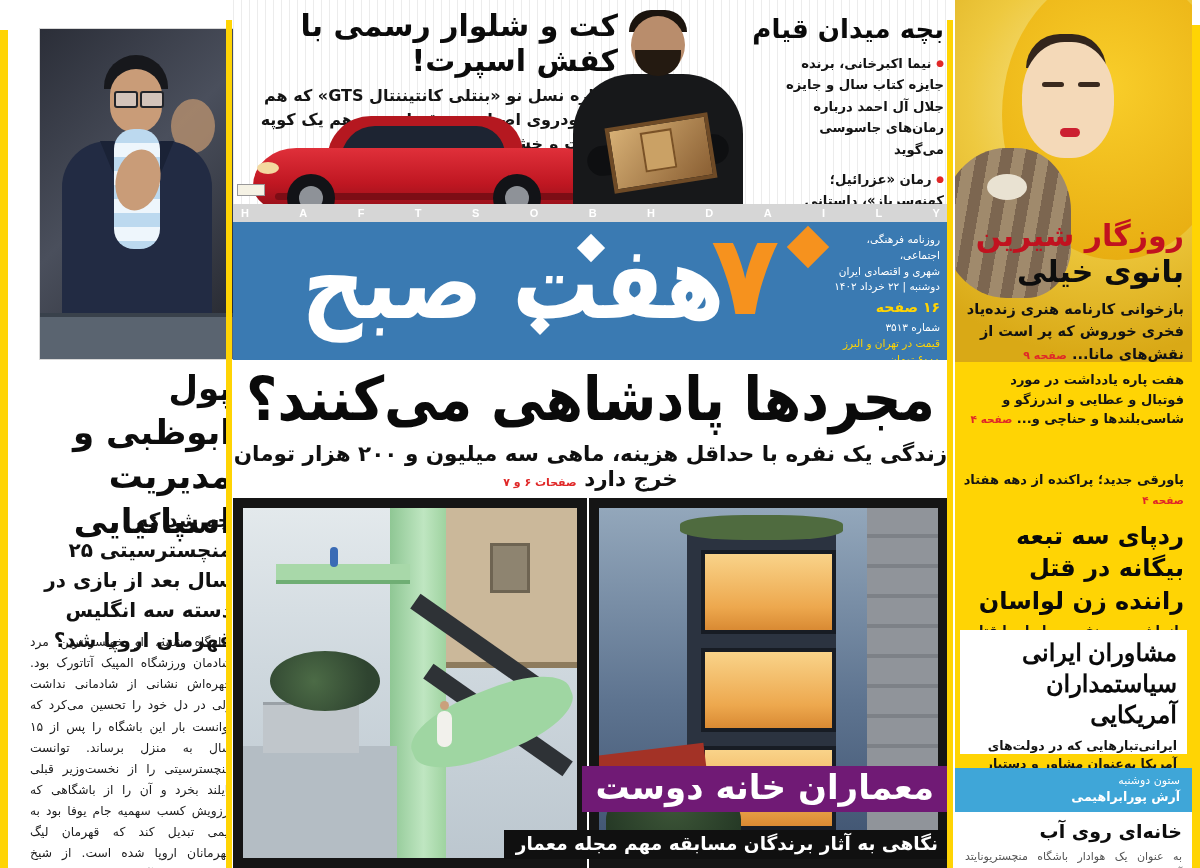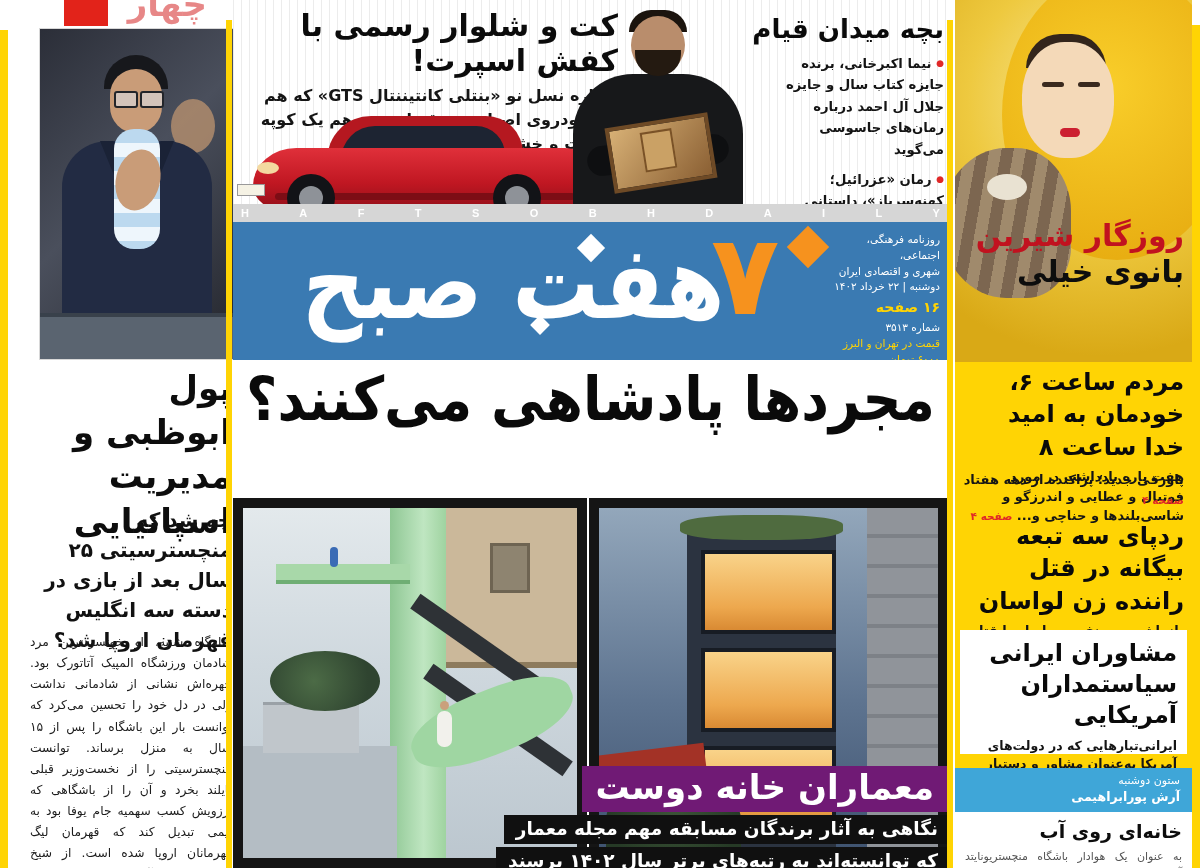--- a/index.html
+++ b/index.html
@@ -133,21 +133,21 @@
   .b2-stone{position:absolute;right:0;top:0;width:21%;height:100%;
             background:repeating-linear-gradient(180deg,#90949a 0 26px,#7d8187 26px 30px);}
   .b2-roof{position:absolute;left:-4%;bottom:16%;width:36%;height:15%;background:#a33226;transform:rotate(-7deg);}
   .b2-tree{position:absolute;left:2%;bottom:0;width:40%;height:22%;border-radius:50% 50% 0 0;
            background:radial-gradient(circle at 50% 30%,#3d5638,#263a26 80%);}
   .arch-cap{position:absolute;right:0;top:268px;width:100%;direction:rtl;text-align:right;z-index:6;}
   .arch-label{display:inline-block;background:#701a75;color:#ffffff;font-size:34px;font-weight:bold;
               padding:1px 14px 5px 14px;}
   .arch-line{display:block;margin-top:0;}
   .arch-line span{display:inline-block;background:#101010;color:#ffffff;font-size:18.5px;font-weight:bold;
-                  padding:3px 10px 5px 12px;margin-top:3px;text-align:right;}
+                  padding:3px 10px 5px 12px;margin-top:18px;text-align:right;}
 
   
   .rcol{left:955px;top:0;width:237px;height:868px;}
   .rphoto{position:absolute;left:0;top:0;width:237px;height:362px;overflow:hidden;
           background:radial-gradient(circle at 62% 28%,#f9ea9e 0%,#eec93f 45%,#d9a916 85%);}
   .w-scarf{position:absolute;right:-40px;top:-30px;width:230px;height:290px;border-radius:50%;
            background:radial-gradient(circle at 45% 40%,#f9ce2a,#e8ae12 80%);}
   .w-face{position:absolute;right:78px;top:42px;width:92px;height:116px;border-radius:46%;background:#f4d9b8;}
   .w-hair{position:absolute;right:86px;top:34px;width:80px;height:34px;border-radius:40px 40px 0 0;background:#33251b;}
   .w-brow{position:absolute;width:22px;height:5px;border-radius:3px;background:#3a2a1e;top:82px;}
@@ -162,45 +162,41 @@
   .sw-sub{margin-top:8px;font-size:14.5px;font-weight:bold;line-height:1.55;color:#121212;}
   .sw-sub .pg{font-size:11px;}
 
   .ryellow{position:absolute;left:0;top:362px;width:237px;height:406px;background:#ffd404;}
   .rstory{position:absolute;right:8px;width:221px;}
   .rs-t{font-size:24px;font-weight:bold;line-height:1.35;color:#0a0a0a;}
   .rs-s{margin-top:4px;font-size:13px;font-weight:bold;line-height:1.5;color:#151515;}
   .rs-s .pg{font-size:10.5px;}
   .rs0{top:4px;} .rs1{top:104px;} .rs2{top:158px;}
   .rwhite{position:absolute;left:5px;top:268px;width:227px;height:124px;background:#ffffff;box-sizing:border-box;padding:8px 10px;}
-  .rw-t{font-size:24px;font-weight:bold;line-height:1.3;color:#0a0a0a;}
+  .rw-t{font-size:24px;font-weight:bold;line-height:1.3;color:#0a0a0a;font-family:Liberation Serif, serif;}
   .rw-s{margin-top:5px;font-size:12.5px;font-weight:bold;line-height:1.5;color:#151515;}
   .rw-s .pg{font-size:10.5px;}
   .rblue{position:absolute;left:0;top:768px;width:237px;height:44px;background:#3fa6d8;color:#ffffff;
          box-sizing:border-box;padding:5px 12px 0 0;}
   .rb-k{font-size:11px;line-height:1.45;}
   .rb-a{font-size:12.5px;font-weight:bold;}
   .rlast{position:absolute;left:0;top:812px;width:237px;}
   .rl-t{margin:8px 10px 0 0;font-size:19px;font-weight:bold;color:#0d0d0d;}
   .rl-b{margin:7px 10px 0 10px;font-size:11px;line-height:1.5;color:#555555;text-align:justify;}
 </style>
 </head>
 <body>
 
 <div class="page">
 
   <div class="abs edge edge-left"></div>
   <div class="abs edge edge-right"></div>
   <div class="abs sep sep1"></div>
   <div class="abs sep sep2"></div>
 
-  <div class="abs corner">
-    <div class="corner-txt">چهار</div>
-    <div class="corner-box"></div>
-  </div>
 
   <div class="abs lcol rtl">
     <div class="abs lphoto">
       <div class="lp-face2"></div>
       <div class="lp-hair"></div>
       <div class="lp-face"></div>
       <div class="lp-gl"></div>
       <div class="lp-gl lp-gl2"></div>
       <div class="lp-suit"></div>
       <div class="lp-lapel"></div>
@@ -287,20 +283,24 @@
         <div>دوشنبه | ۲۲ خرداد ۱۴۰۲</div>
         <div class="big">۱۶ صفحه</div>
         <div>شماره ۳۵۱۳</div>
         <div class="yl">قیمت در تهران و البرز ۶۰۰۰ تومان</div>
 
       </div>
     </div>
 
     <div class="main-story rtl">
       <div class="main-h">مجردها پادشاهی می‌کنند؟</div>
+      <div class="main-sub">
+        <span>زندگی یک نفره با حداقل هزینه، ماهی سه میلیون و ۲۰۰ هزار تومان خرج دارد</span>
+        <span class="pg">صفحات ۶ و ۷</span>
+      </div>
     </div>
 
     <div class="photos">
       <div class="frame frame1">
         <div class="b1">
           <div class="b1-bldg"></div>
           <div class="b1-win"></div>
           <div class="b1-col"></div>
           <div class="b1-bridge"></div>
           <div class="b1-fig2"></div>
@@ -342,26 +342,29 @@
       <div class="w-face"></div>
       <div class="w-brow w-brow1"></div>
       <div class="w-brow w-brow2"></div>
       <div class="w-lips"></div>
       <div class="w-cat">
           <i></i>
         </div>
       <div class="sweet rtl">
         <div class="sw-t1">روزگار شیرین</div>
         <div class="sw-t2">بانوی خیلی</div>
+        <div class="sw-sub">
+          <span>بازخوانی کارنامه هنری زنده‌یاد فخری خوروش که پر است از نقش‌های مانا...</span>
+          <span class="pg">صفحه ۹</span>
+        </div>
       </div>
     </div>
 
     <div class="ryellow rtl">
       <div class="rstory rs0">
-        <div class="rs-t">مردم ساعت ۶، خودمان به امید خدا ساعت ۸</div>
         <div class="rs-s">
           <span>هفت پاره یادداشت در مورد فوتبال و عطایی و اندرزگو و شاسی‌بلندها و حناچی و...</span>
           <span class="pg">صفحه ۴</span>
         </div>
       </div>
       <div class="rstory rs1">
         <div class="rs-s">
           <span>پاورقی جدید؛ پراکنده از دهه هفتاد</span>
           <span class="pg">صفحه ۴</span>
         </div>

